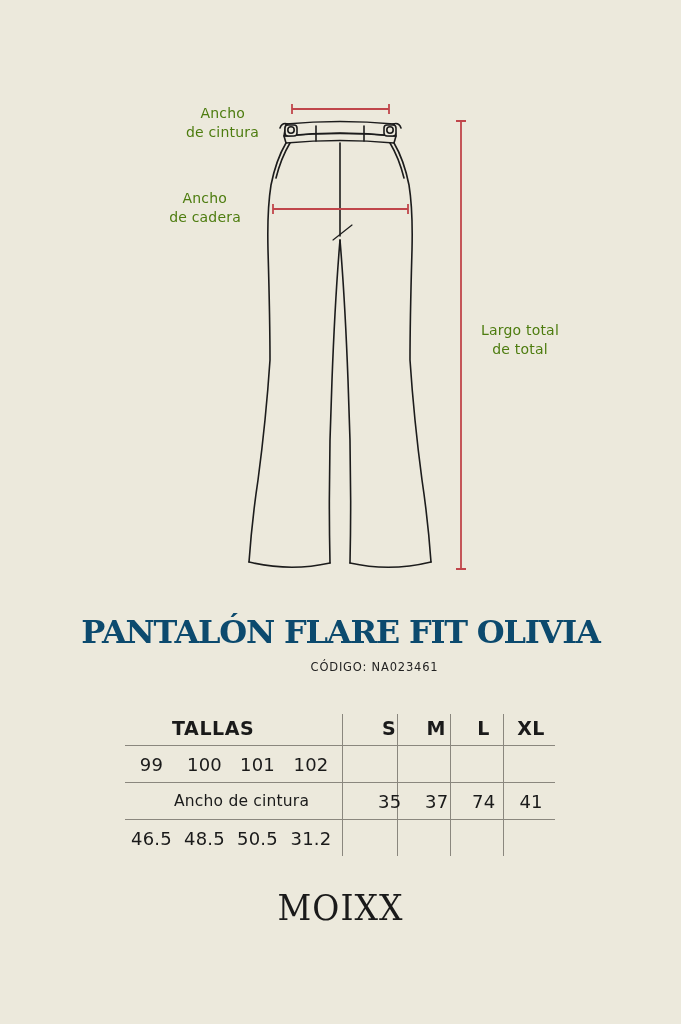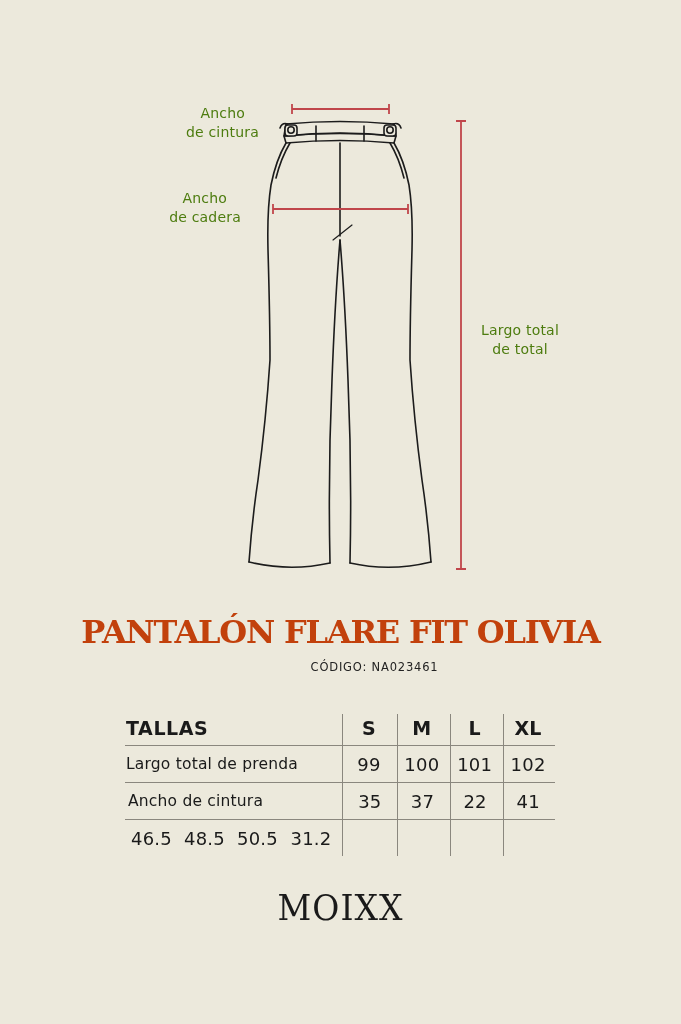--- a/index.html
+++ b/index.html
@@ -39,21 +39,21 @@
     .title {
       position: absolute;
       left: 0;
       width: 681px;
       top: 613px;
       text-align: center;
       font-family: "DejaVu Serif", serif;
       font-weight: bold;
       font-size: 32px;
       letter-spacing: -1.2px;
-      color: #c2410c;
+      color: #0c4a6e;
       white-space: nowrap;
     }
     .code {
       position: absolute;
       left: 0;
       width: 681px;
       top: 660px;
       text-align: center;
       font-family: "DejaVu Sans", sans-serif;
       font-size: 11.5px;
@@ -75,20 +75,21 @@
       align-items: center;
     }
     .size-table .row.header { height: 35px; }
     .size-table .row + .row { border-top: 1px solid #8a877e; }
     .size-table .cell-label {
       width: 217px;
       font-size: 15.5px;
       padding-left: 1px;
       letter-spacing: 0.2px;
       white-space: nowrap;
+      margin-left: 46px;
     }
     .size-table .row.header .cell-label {
       font-weight: bold;
       font-size: 19px;
       letter-spacing: 0.6px;
     }
     .size-table .cell {
       width: 53px;
       text-align: center;
       font-size: 18px;
@@ -197,32 +198,31 @@
 
   <div class="row header">
     <div class="cell-label">TALLAS</div>
     <div class="cell">S</div>
     <div class="cell">M</div>
     <div class="cell">L</div>
     <div class="cell">XL</div>
   </div>
 
   <div class="row">
-    <div class="cell-label">Largo total de prenda</div>
     <div class="cell">99</div>
     <div class="cell">100</div>
     <div class="cell">101</div>
     <div class="cell">102</div>
   </div>
 
   <div class="row">
     <div class="cell-label" style="padding-left:3px;">Ancho de cintura</div>
     <div class="cell">35</div>
     <div class="cell">37</div>
-    <div class="cell">22</div>
+    <div class="cell">74</div>
     <div class="cell">41</div>
   </div>
 
   <div class="row">
     <div class="cell">46.5</div>
     <div class="cell">48.5</div>
     <div class="cell">50.5</div>
     <div class="cell">31.2</div>
   </div>
 </div>

